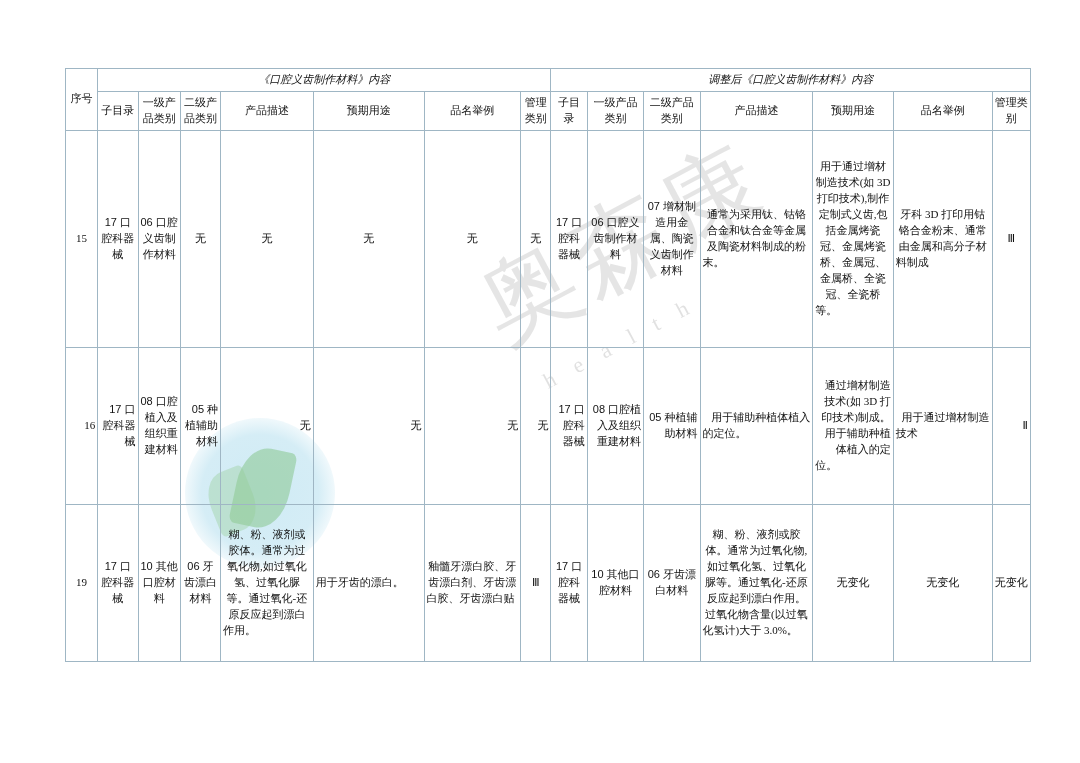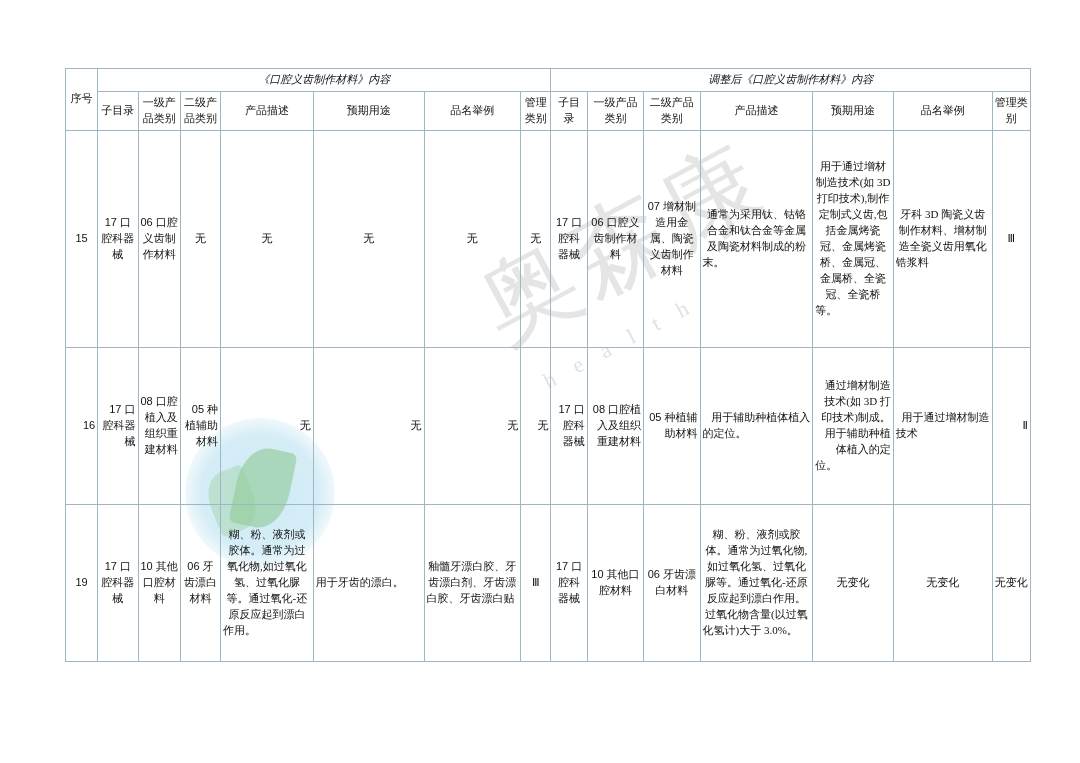--- a/index.html
+++ b/index.html
@@ -119,20 +119,21 @@
     padding: 4px 6px;
     font-size: 10.5px;
     line-height: 1.55;
     font-family: Liberation Serif, serif;
   }
   td.mid {
     text-align: center;
   }
   .rownum {
     font-size: 12px;
+    font-family: Liberation Serif, serif;
   }
   tr.datarow td {
     height: 210px;
   }
   tr.r17 td {
     height: 150px;
   }
   tr.r16 td {
     height: 150px;
     text-align: right;
@@ -203,21 +204,21 @@
         <td class="body-cell">无</td>
         <td class="body-cell mid">无</td>
         <td class="body-cell mid">无</td>
         <td class="body-cell mid">无</td>
         <td class="body-cell">无</td>
         <td class="body-cell">17 口腔科器械</td>
         <td class="body-cell">06 口腔义齿制作材料</td>
         <td class="body-cell">07 增材制造用金属、陶瓷义齿制作材料</td>
         <td class="desc">通常为采用钛、钴铬合金和钛合金等金属及陶瓷材料制成的粉末。</td>
         <td class="desc">用于通过增材制造技术(如 3D 打印技术),制作定制式义齿,包括金属烤瓷冠、金属烤瓷桥、金属冠、金属桥、全瓷冠、全瓷桥等。</td>
-        <td class="desc">牙科 3D 陶瓷义齿制作材料、增材制造全瓷义齿用氧化锆浆料</td>
+        <td class="desc">牙科 3D 打印用钴铬合金粉末、通常由金属和高分子材料制成</td>
         <td class="body-cell">Ⅲ</td>
       </tr>
       <tr class="datarow r16">
         <td class="rownum">16</td>
         <td class="body-cell">17 口腔科器械</td>
         <td class="body-cell">08 口腔植入及组织重建材料</td>
         <td class="body-cell">05 种植辅助材料</td>
         <td class="body-cell mid">无</td>
         <td class="body-cell mid">无</td>
         <td class="body-cell mid">无</td>

